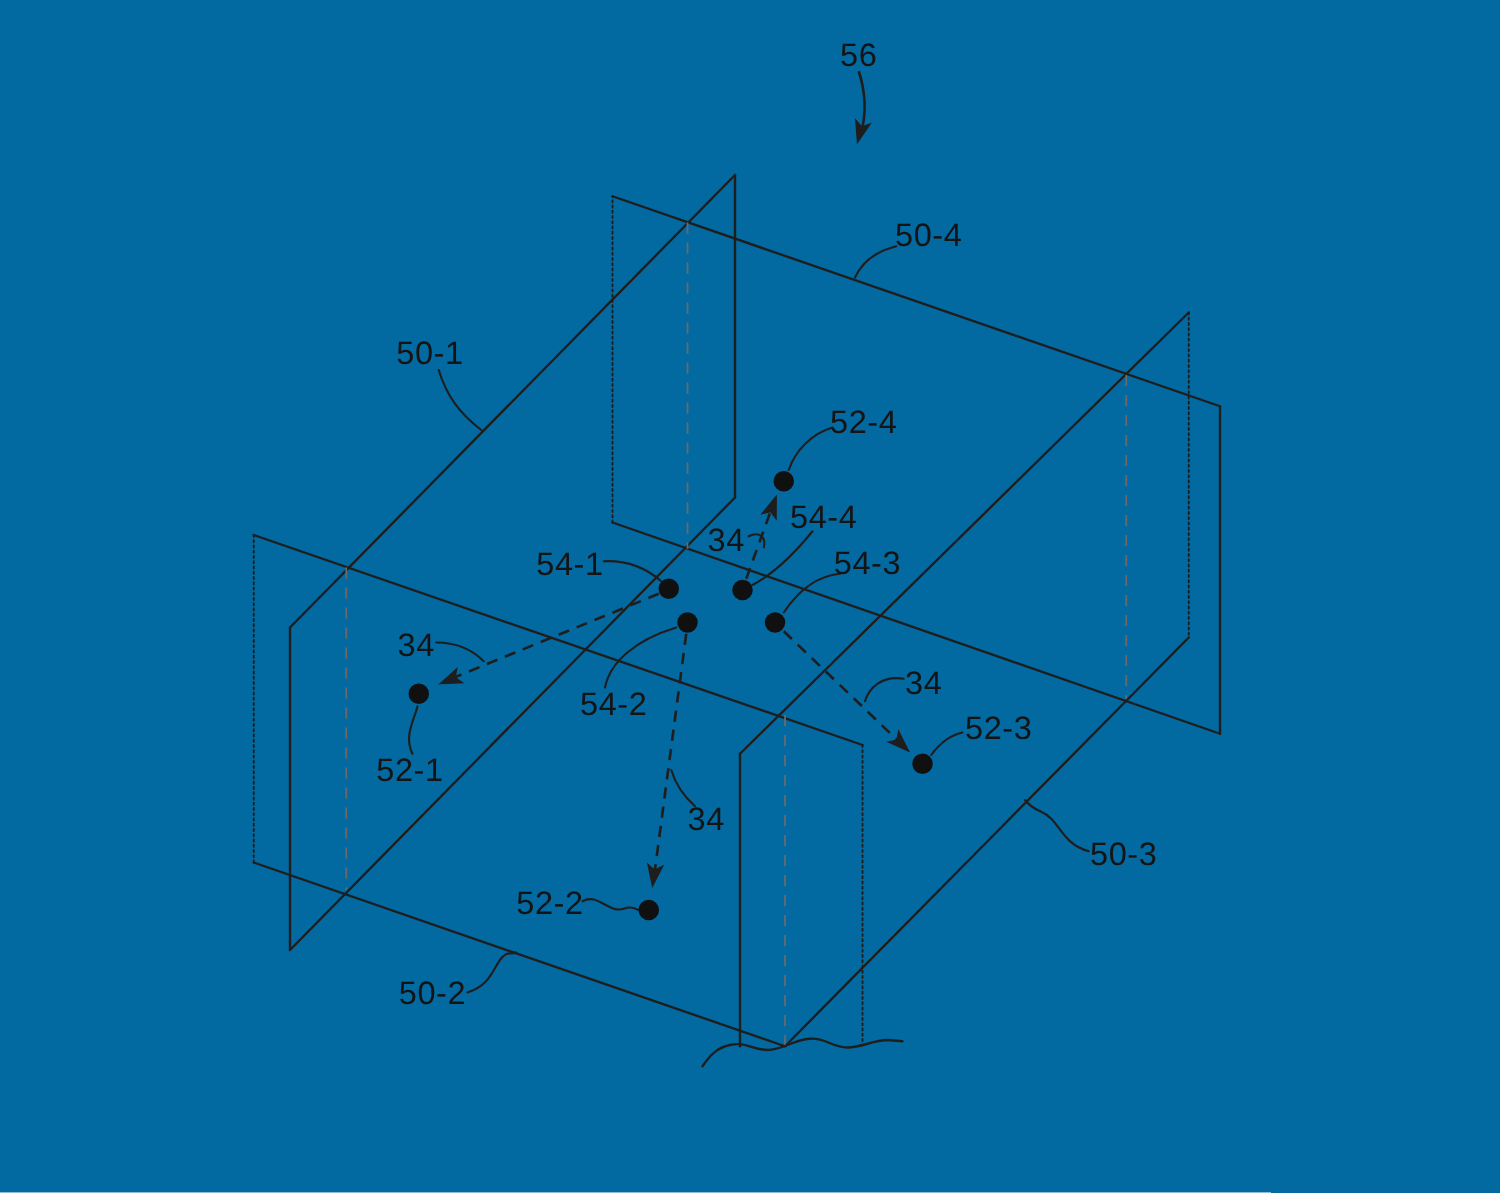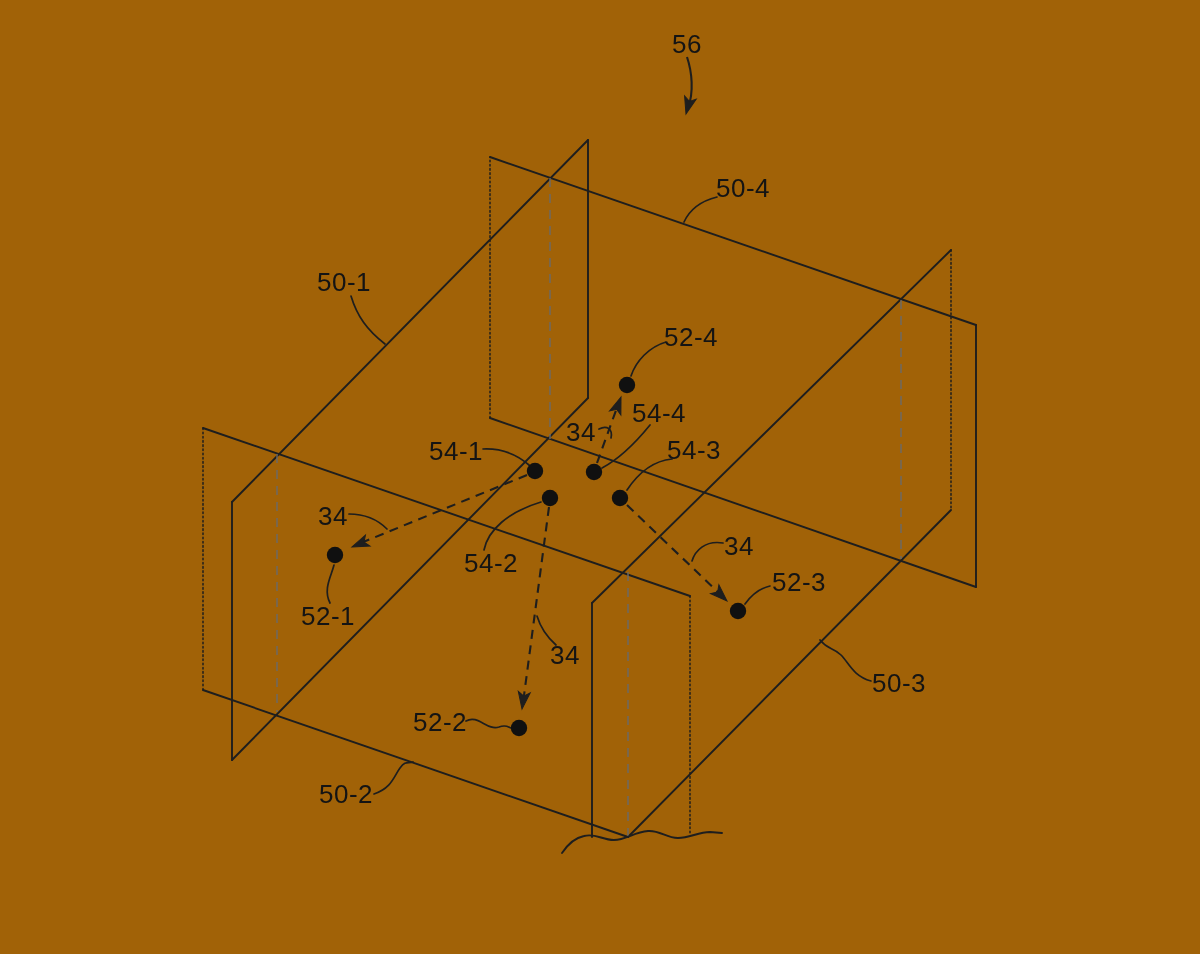--- a/index.html
+++ b/index.html
@@ -5,21 +5,21 @@
   html,body{
     margin:0;
     padding:0;
     background:#ffffff;
     font-family:"Liberation Sans", sans-serif;
   }
   .stage{
     position:relative;
     width:1200px;
     height:954px;
-    background:#a16207;
+    background:#0369a1;
     overflow:hidden;
   }
   svg text{
     font-family:"Liberation Sans", sans-serif;
     fill:#141414;
     letter-spacing:0.5px;
   }
 </style>
 </head>
 <body>

